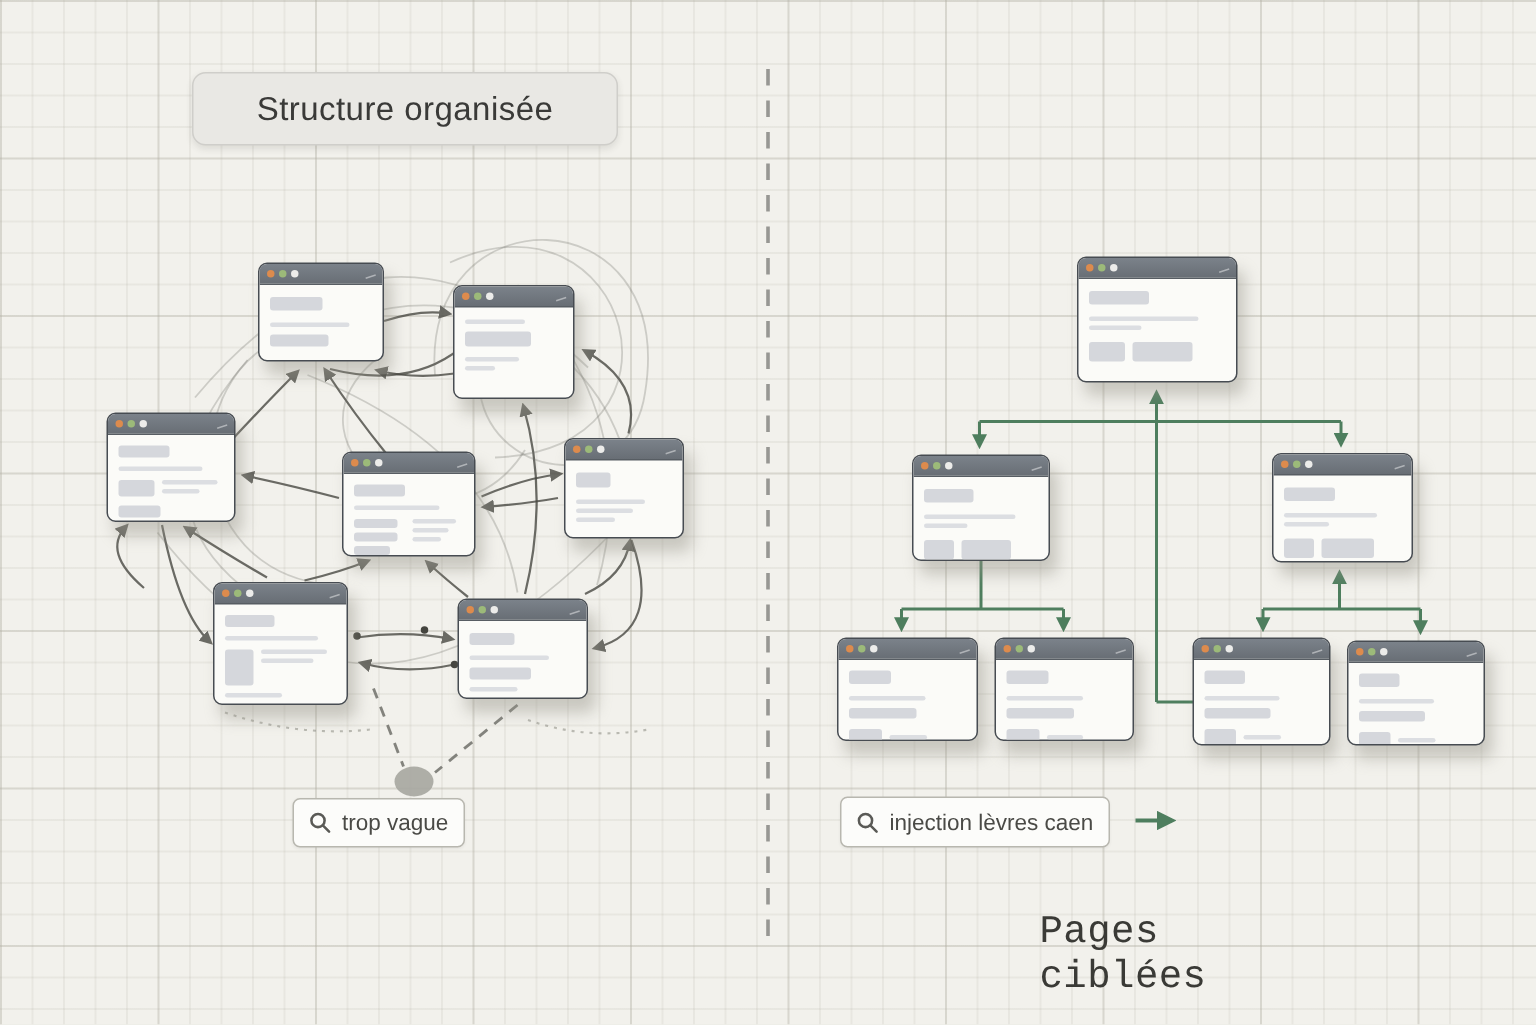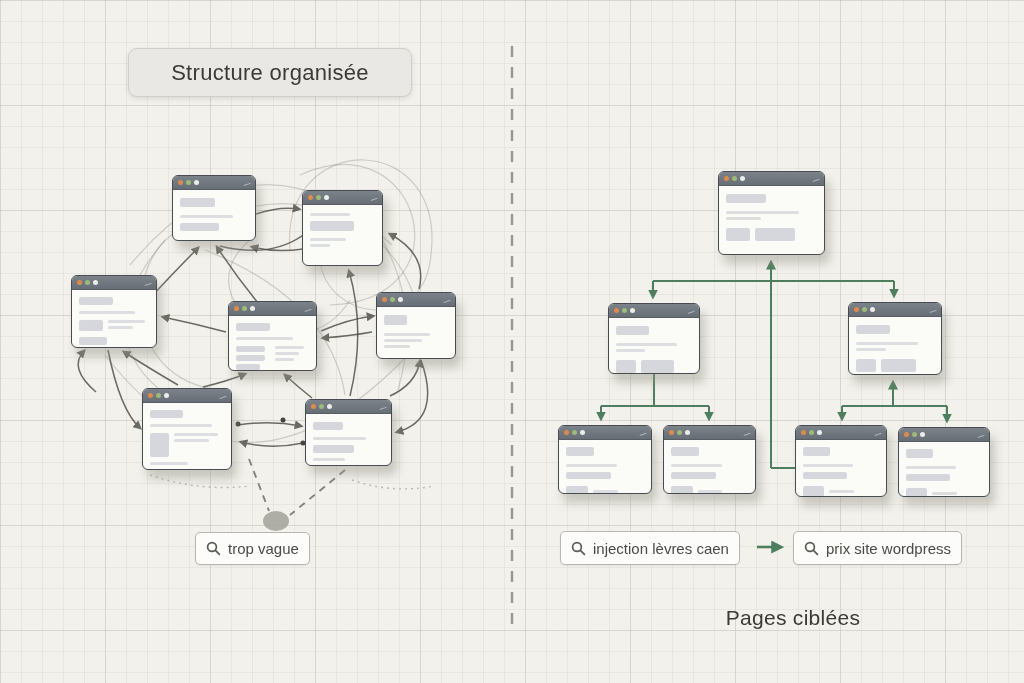--- a/index.html
+++ b/index.html
@@ -25,22 +25,22 @@
   .edge-dot{fill:#45453f;}
   .edge-blob{fill:#a6a6a0;opacity:.9;}
 
   .title-box{
     position:absolute;z-index:3;display:flex;align-items:center;justify-content:center;
     background:#e9e8e4;border:1px solid #cfceca;border-radius:9px;
     box-shadow:0 2px 5px rgba(60,58,50,.12);
     color:#3a3a38;font-size:22px;letter-spacing:.3px;
   }
   .caption{
-    position:absolute;z-index:3;color:#3a3a36;font-size:21px;font-weight:500;
-    text-align:center;letter-spacing:.3px;
+    position:absolute;z-index:3;color:#3a3a36;font-size:26px;font-weight:500;
+    letter-spacing:.3px;font-family:Liberation Mono, monospace;
   }
   .search-box{
     position:absolute;z-index:3;display:flex;align-items:center;gap:7px;
     background:#fcfcfa;border:1.5px solid #b8b7af;border-radius:5px;
     padding:0 10px;color:#4a4a46;font-size:15px;white-space:nowrap;
     box-shadow:0 1px 2px rgba(60,58,50,.07);
   }
   .search-box svg{flex:0 0 auto;}
 
   .bw{
@@ -143,27 +143,20 @@
   </div>
 
   <div class="search-box" style="left:195px;top:532px;height:31px;">
     <svg width="15" height="15" viewBox="0 0 15 15">
       <circle cx="6" cy="6" r="4.4" fill="none" stroke="#5a5a56" stroke-width="1.7"></circle>
       <line x1="9.4" y1="9.4" x2="13.4" y2="13.4" stroke="#5a5a56" stroke-width="1.7" stroke-linecap="round"></line>
     </svg>
     <span>trop vague</span>
   </div>
 
-  <div class="search-box" style="left:793px;top:531px;height:32px;">
-    <svg width="15" height="15" viewBox="0 0 15 15">
-      <circle cx="6" cy="6" r="4.4" fill="none" stroke="#5a5a56" stroke-width="1.7"></circle>
-      <line x1="9.4" y1="9.4" x2="13.4" y2="13.4" stroke="#5a5a56" stroke-width="1.7" stroke-linecap="round"></line>
-    </svg>
-    <span>prix site wordpress</span>
-  </div>
 
   <div class="caption" style="left:693px;top:606px;width:200px;">Pages ciblées</div>
 
 <div class="bw" style="left: 172px; top: 175px; width: 84px; height: 66px;">
       <div class="bw-bar">
         <span class="dot" style="background: rgb(221, 139, 77);"></span>
         <span class="dot" style="background: rgb(156, 186, 121);"></span>
         <span class="dot" style="background: rgb(236, 236, 234);"></span>
         <span class="bar-mark"></span>
       </div>

